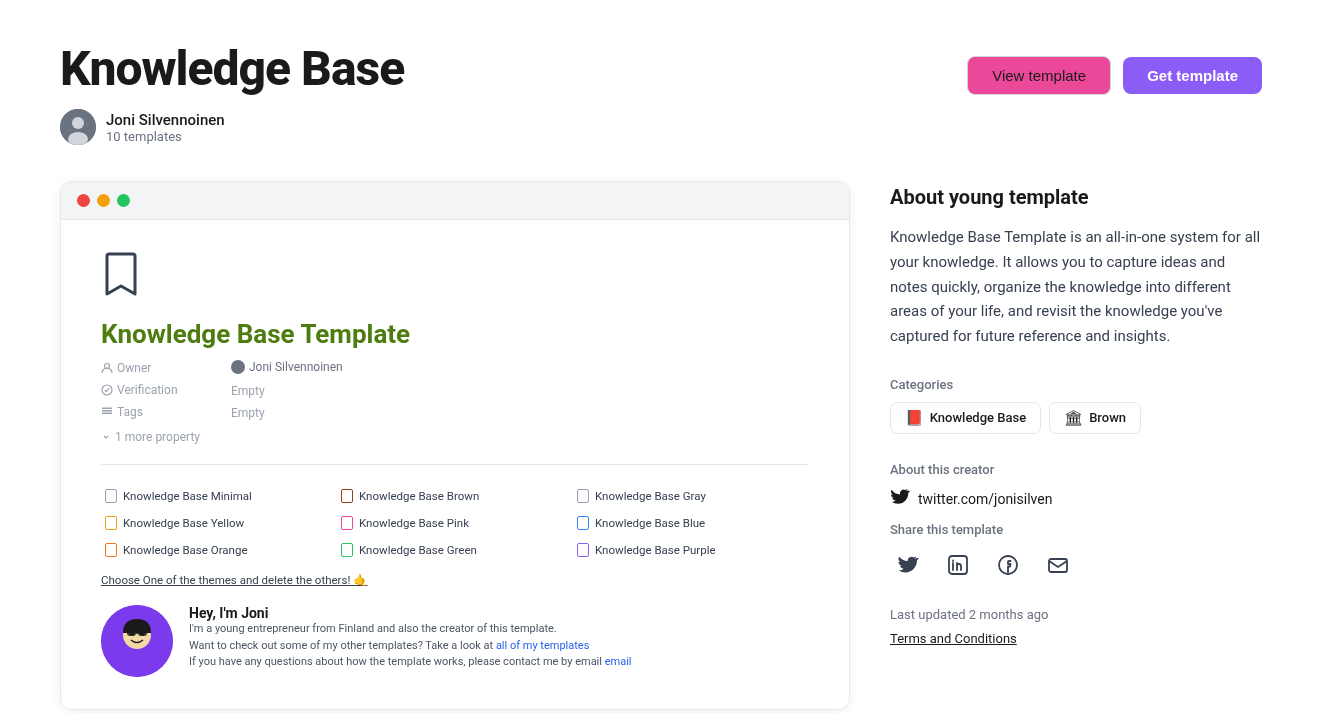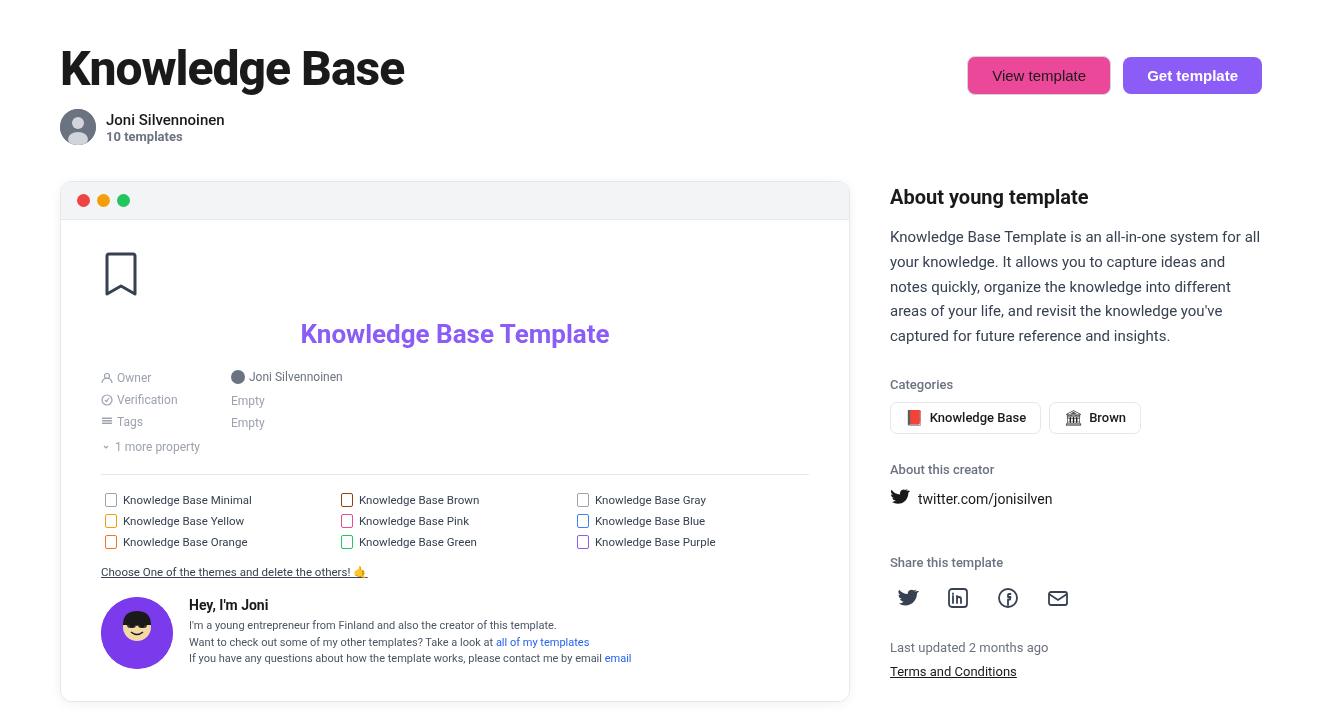--- a/index.html
+++ b/index.html
@@ -44,21 +44,20 @@
       color: #fff;
       flex-shrink: 0;
     }
     .author-info .author-name {
       font-size: 15px;
       font-weight: 500;
     }
     .author-info .template-count {
       font-size: 13px;
       color: #6b7280;
-      font-weight: bold;
     }
     .button-group {
       display: flex;
       gap: 12px;
       align-items: center;
       padding-top: 16px;
     }
     .btn-view {
       padding: 10px 24px;
       border: 1.5px solid #d1d5db;
@@ -109,23 +108,22 @@
       background: #fff;
     }
     .preview-icon {
       font-size: 36px;
       margin-bottom: 14px;
       color: #374151;
     }
     .preview-title {
       font-size: 26px;
       font-weight: 700;
-      margin-bottom: 18px;
-      color: #8b5cf6;
-      text-align: center;
+      margin-bottom: 8px;
+      color: #4d7c0f;
     }
     .meta-table {
       width: 100%;
       border-collapse: collapse;
       margin-bottom: 6px;
     }
     .meta-table td {
       padding: 3px 0;
       font-size: 12px;
       color: #6b7280;
@@ -159,20 +157,21 @@
       gap: 3px 0;
       margin-bottom: 14px;
     }
     .theme-item {
       display: flex;
       align-items: center;
       gap: 6px;
       font-size: 11.5px;
       color: #374151;
       padding: 2px 4px;
+      margin-top: 6px;
     }
     .theme-icon {
       width: 12px;
       height: 14px;
       border: 1.5px solid #9ca3af;
       border-radius: 2px;
       flex-shrink: 0;
     }
     .theme-icon.gray { border-color: #9ca3af; }
     .theme-icon.blue { border-color: #3b82f6; }
@@ -202,21 +201,20 @@
       flex-shrink: 0;
       display: flex;
       align-items: center;
       justify-content: center;
       font-size: 32px;
       overflow: hidden;
     }
     .author-bio h3 {
       font-size: 14px;
       font-weight: 700;
-      margin-bottom: 5px;
     }
     .author-bio p {
       font-size: 11px;
       color: #4b5563;
       line-height: 1.5;
     }
     .author-bio a {
       color: #2563eb;
       text-decoration: none;
     }
@@ -254,21 +252,21 @@
       border: 1.5px solid #e5e7eb;
       border-radius: 7px;
       padding: 6px 14px;
       font-size: 13px;
       font-weight: 500;
       background: #fff;
       cursor: pointer;
     }
     .cat-icon { font-size: 15px; }
     .creator-section {
-      margin-bottom: 44px;
+      margin-bottom: 11px;
     }
     .creator-link {
       display: flex;
       align-items: center;
       gap: 8px;
       font-size: 14px;
       color: #1a1a1a;
       text-decoration: none;
     }
     .twitter-bird {

